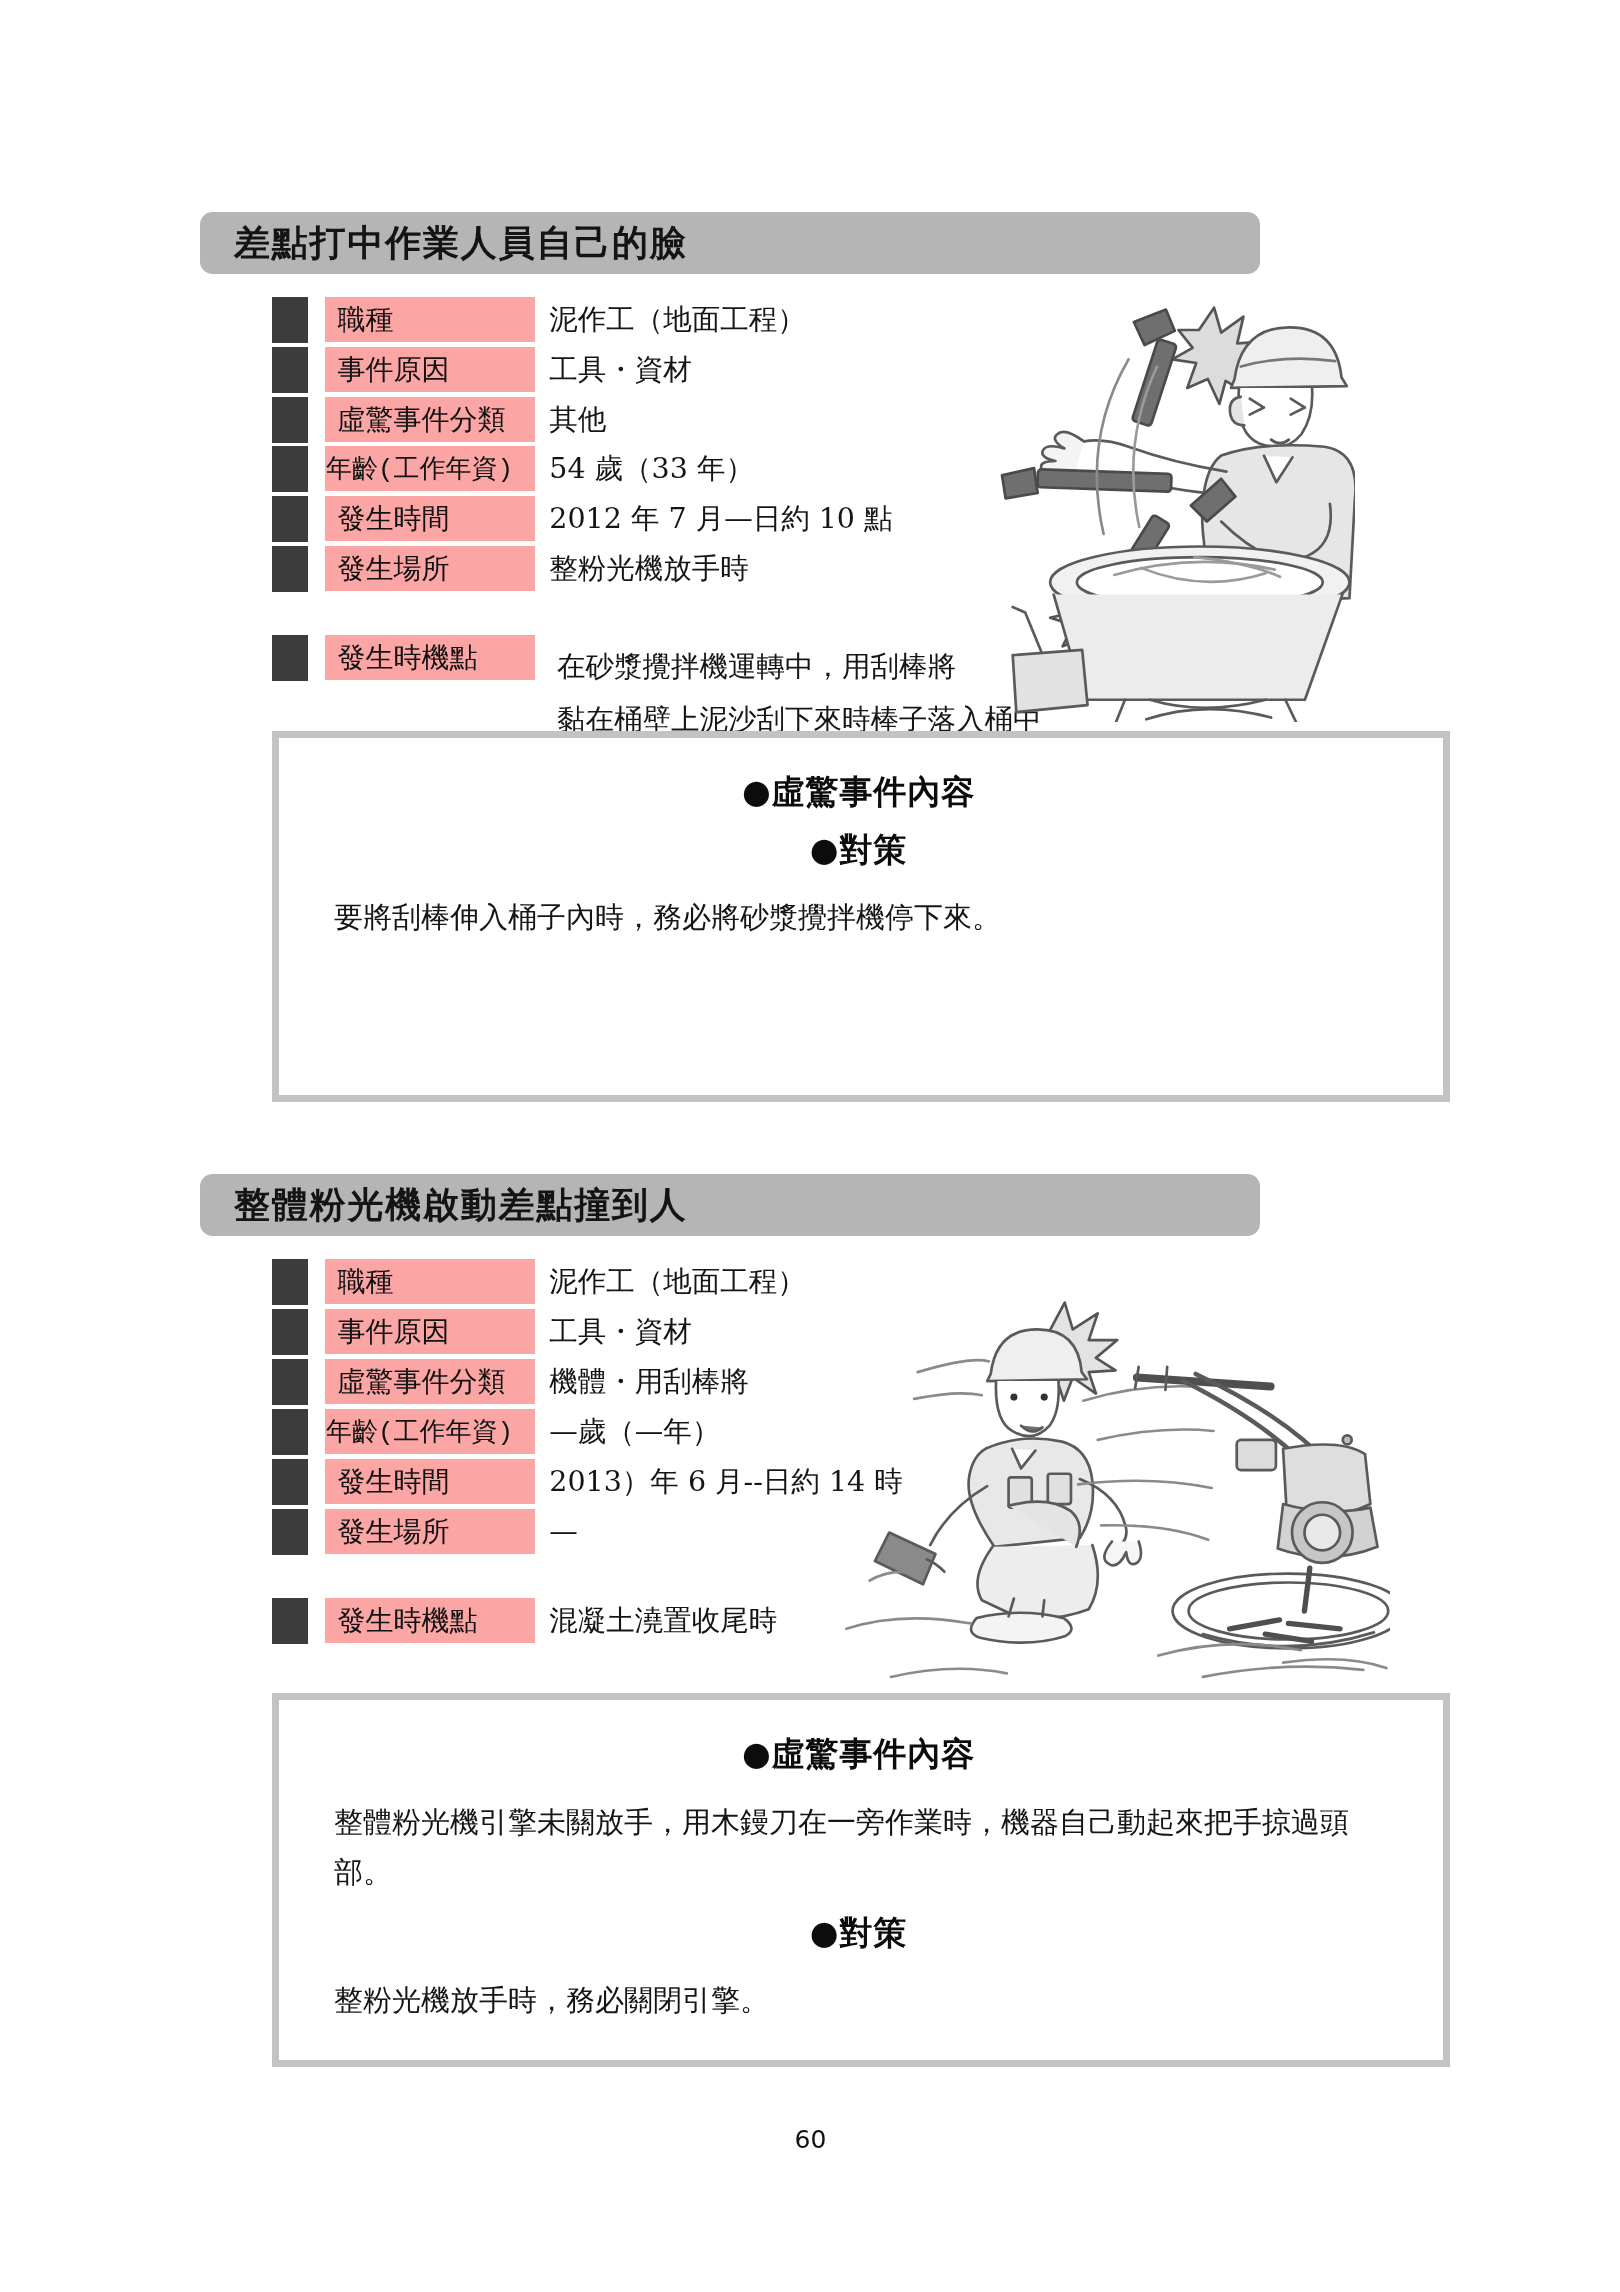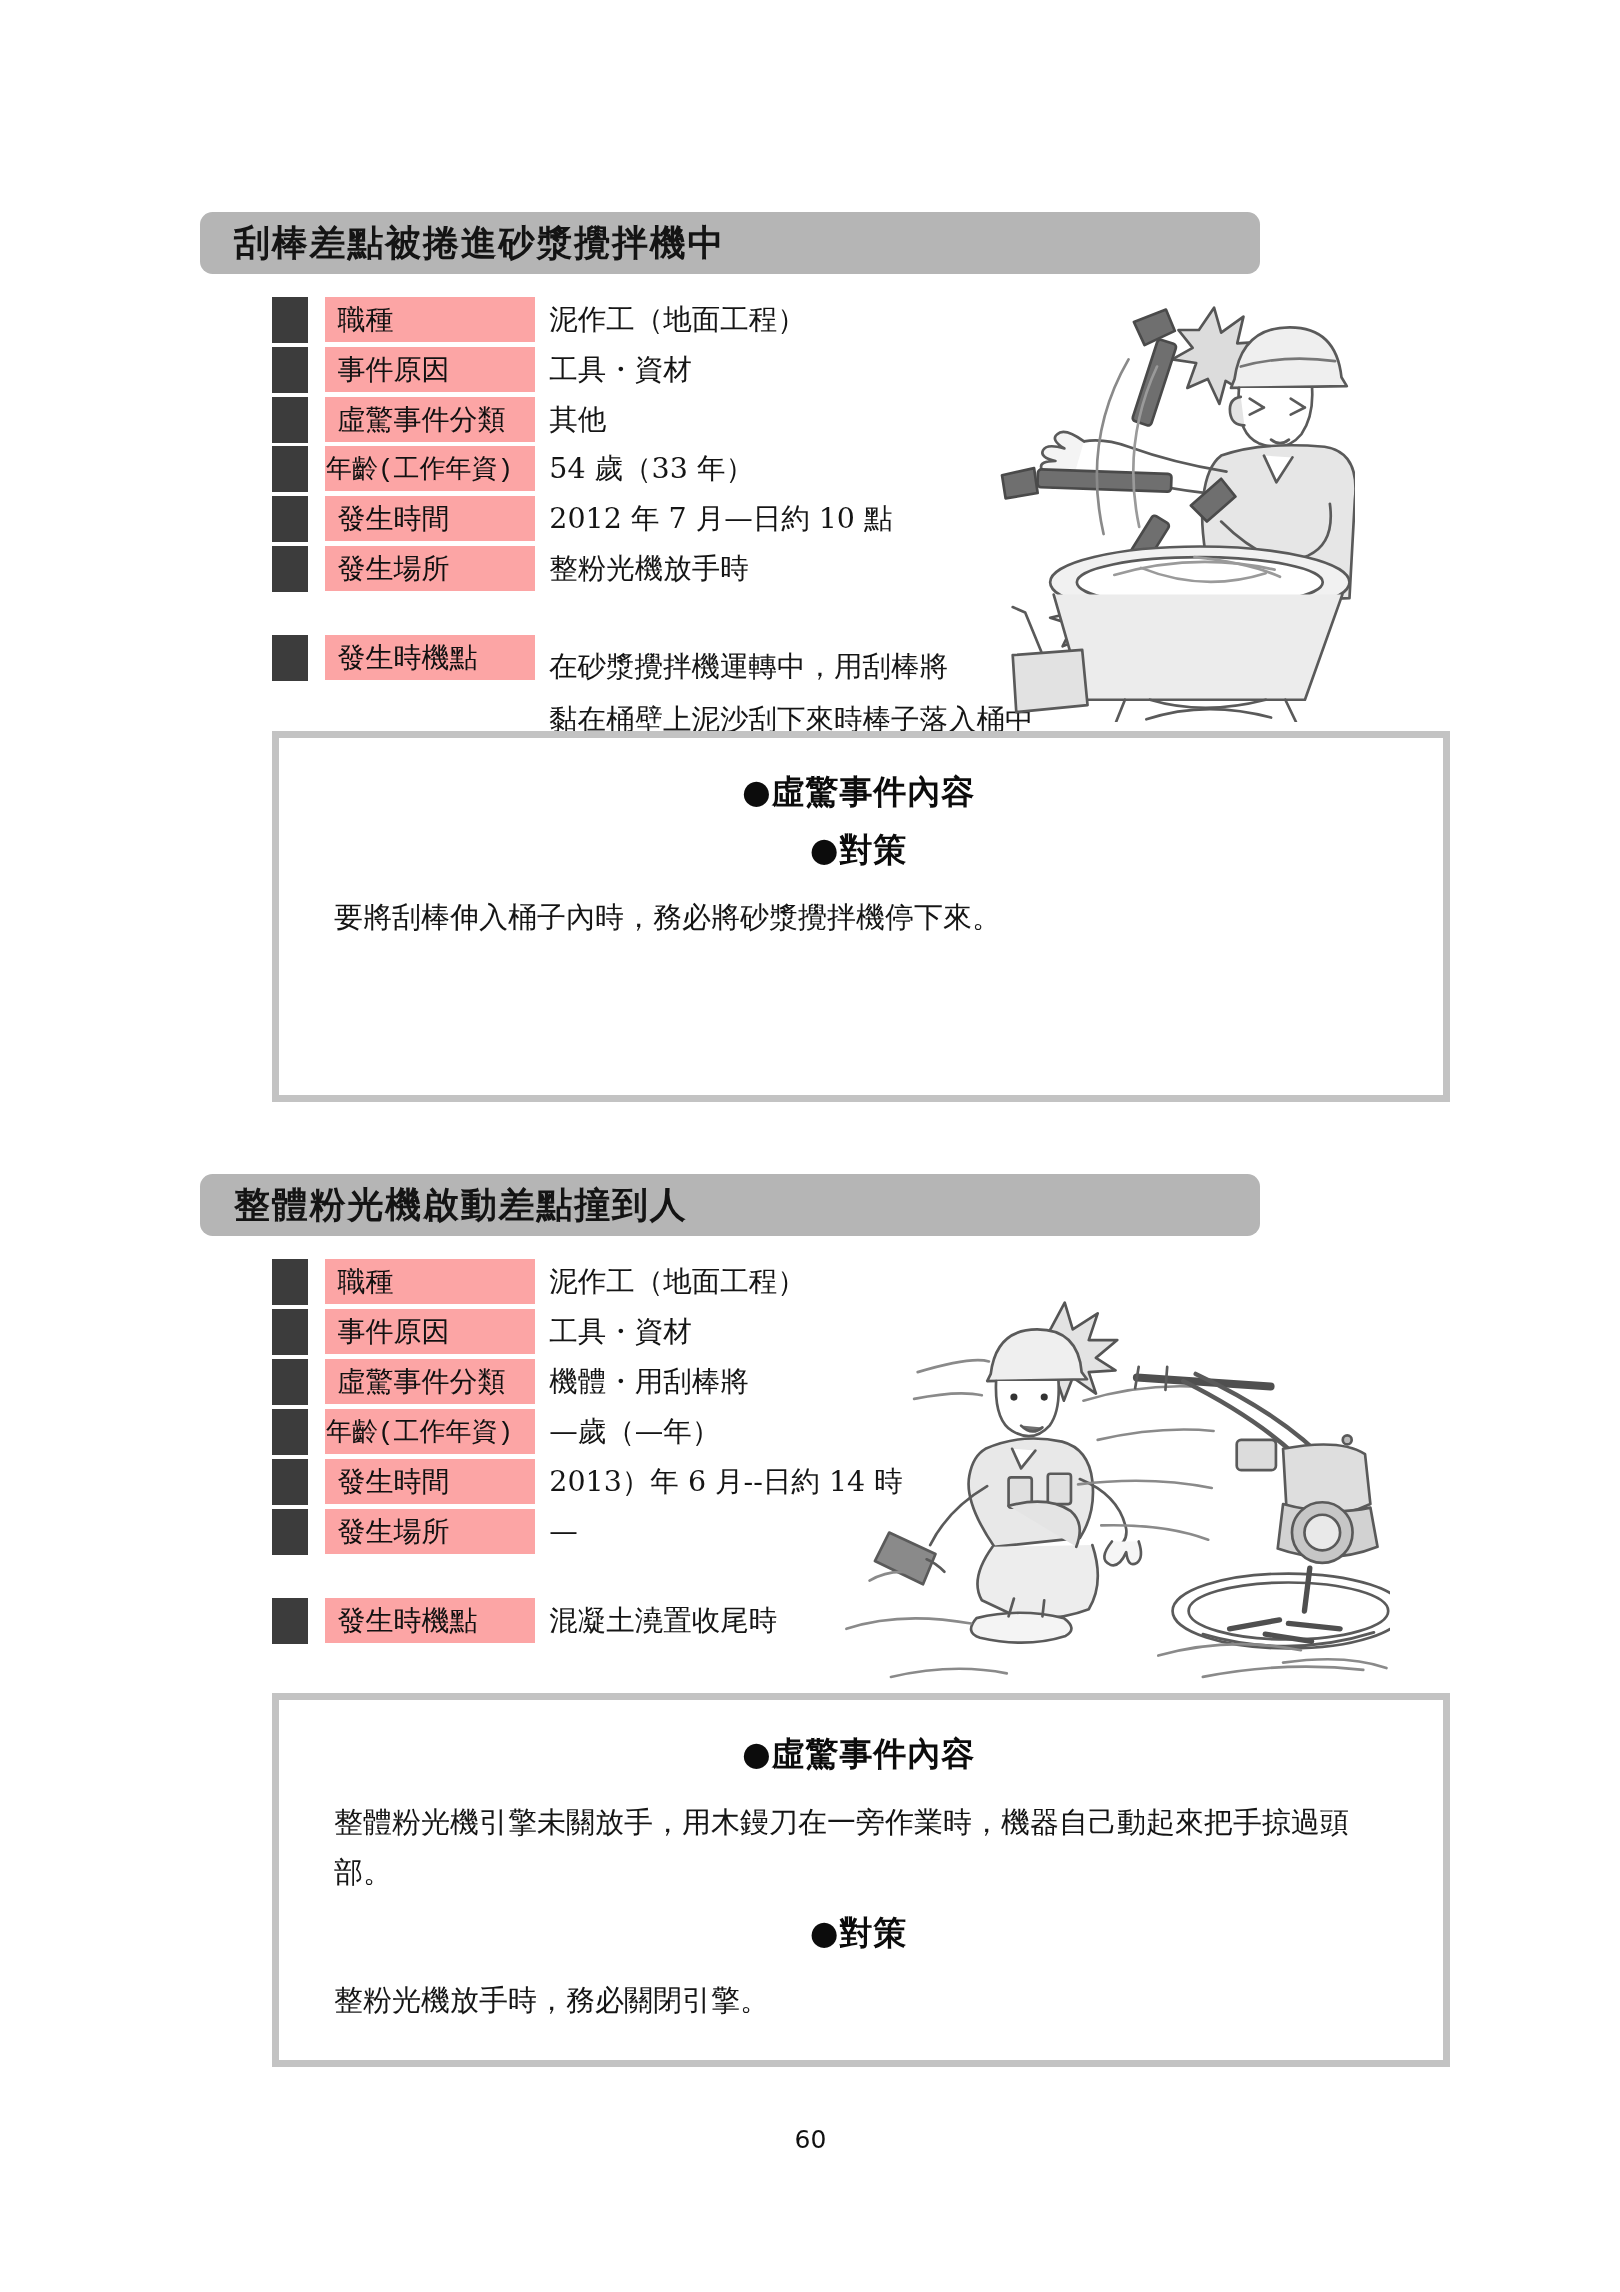--- a/index.html
+++ b/index.html
@@ -24,21 +24,21 @@
   .label-box{
     margin-left:17px;width:210px;height:45px;background:#fca5a5;
     display:flex;align-items:center;box-sizing:border-box;padding-left:12.5px;
     font-size:28px;color:#111;flex:0 0 auto;white-space:nowrap;
   }
   .label-box.tight{padding-left:1px;font-size:26px;font-family:Liberation Mono, monospace;}
   .value{
     margin-left:14.3px;height:45px;display:flex;align-items:center;
     font-size:28.5px;white-space:nowrap;color:#151515;
   }
-  .value-multiline{margin-left:14px;font-size:28.5px;color:#151515;line-height:53px;white-space:nowrap;padding-top:4.5px;}
+  .value-multiline{margin-left:22px;font-size:28.5px;color:#151515;line-height:53px;white-space:nowrap;padding-top:4.5px;}
 
   
   .content-box{
     position:absolute;left:272px;width:1178px;
     border:7.1px solid #c3c3c3;background:#ffffff;box-sizing:border-box;
     padding:19.6px 30px 0 25px;
   }
   .box-heading{
     font-family:"DejaVu Sans", sans-serif;font-weight:bold;
     font-size:33px;color:#0c0c0c;margin-top:12.5px;letter-spacing:0.9px;text-align:center;
@@ -55,21 +55,21 @@
     position:absolute;left:0;top:2125px;width:1621px;text-align:center;
     font-family:"DejaVu Sans", sans-serif;font-size:25px;color:#111;
   }
 </style>
 </head>
 <body>
 
 <div class="page">
 
   <div class="section-header" style="top:212px;">
-    <span>刮棒差點被捲進砂漿攪拌機中</span>
+    <span>差點打中作業人員自己的臉</span>
   </div>
 
   <div class="field-row" style="top:297px;">
     <span class="swatch"></span>
     <span class="label-box">職種</span>
     <span class="value">泥作工（地面工程）</span>
   </div>
   <div class="field-row" style="top:347px;">
     <span class="swatch"></span>
     <span class="label-box">事件原因</span>

